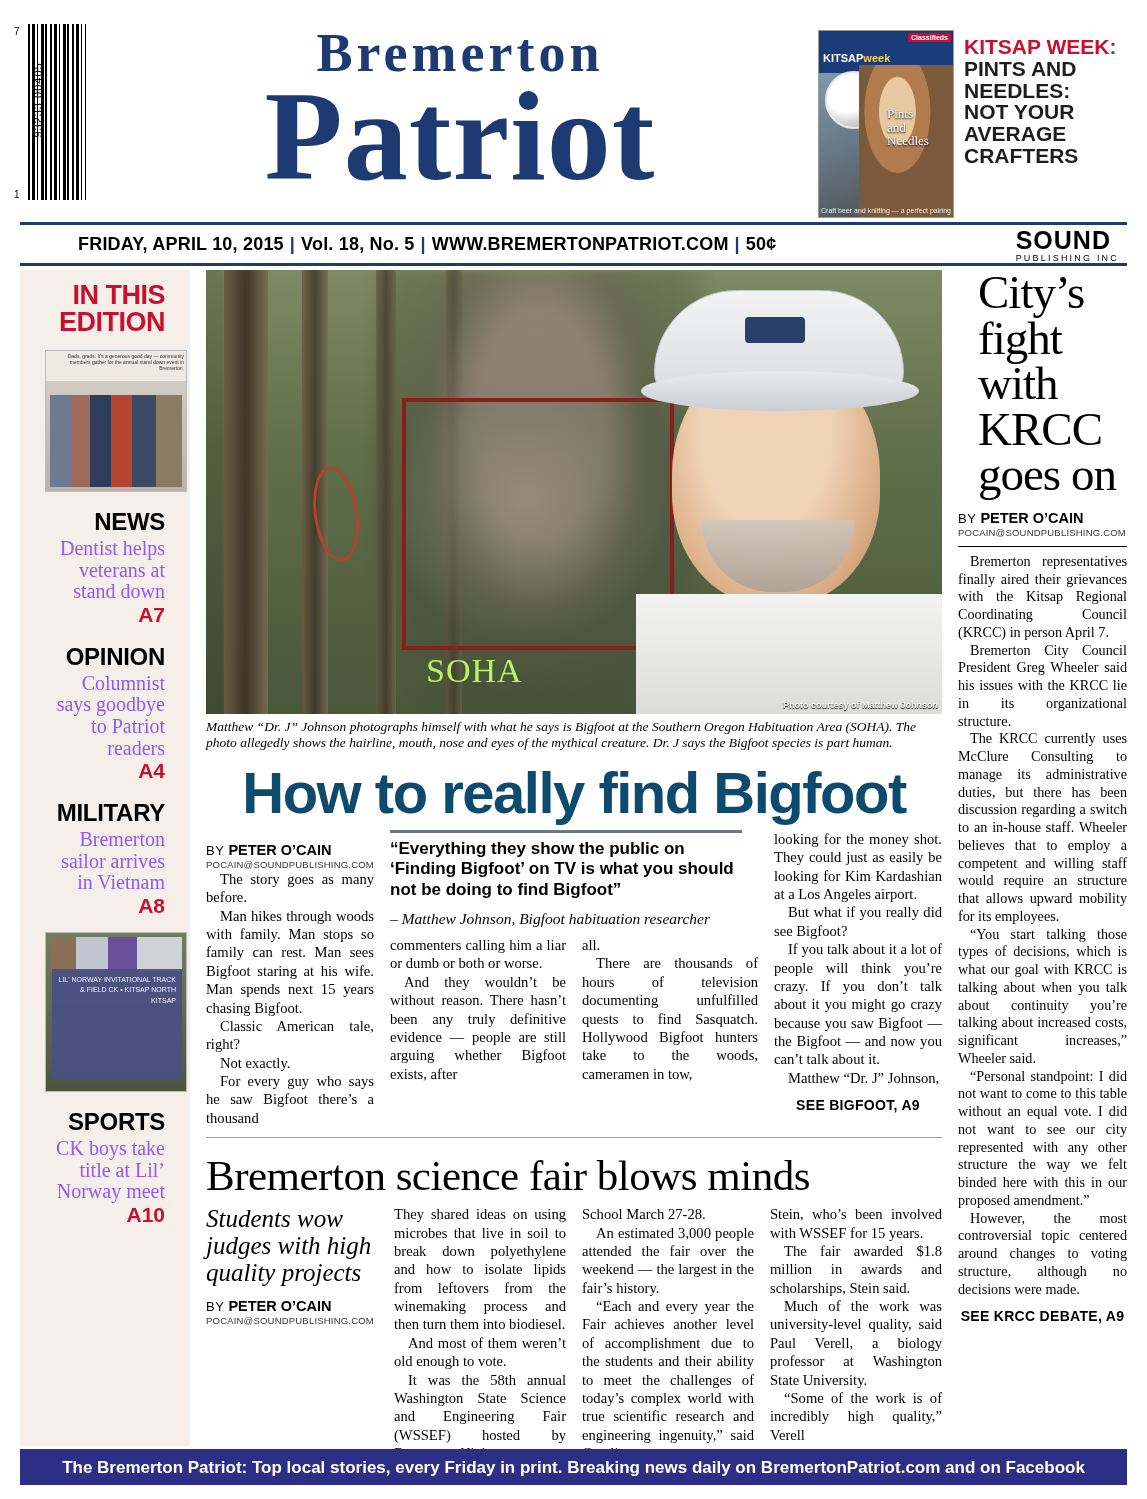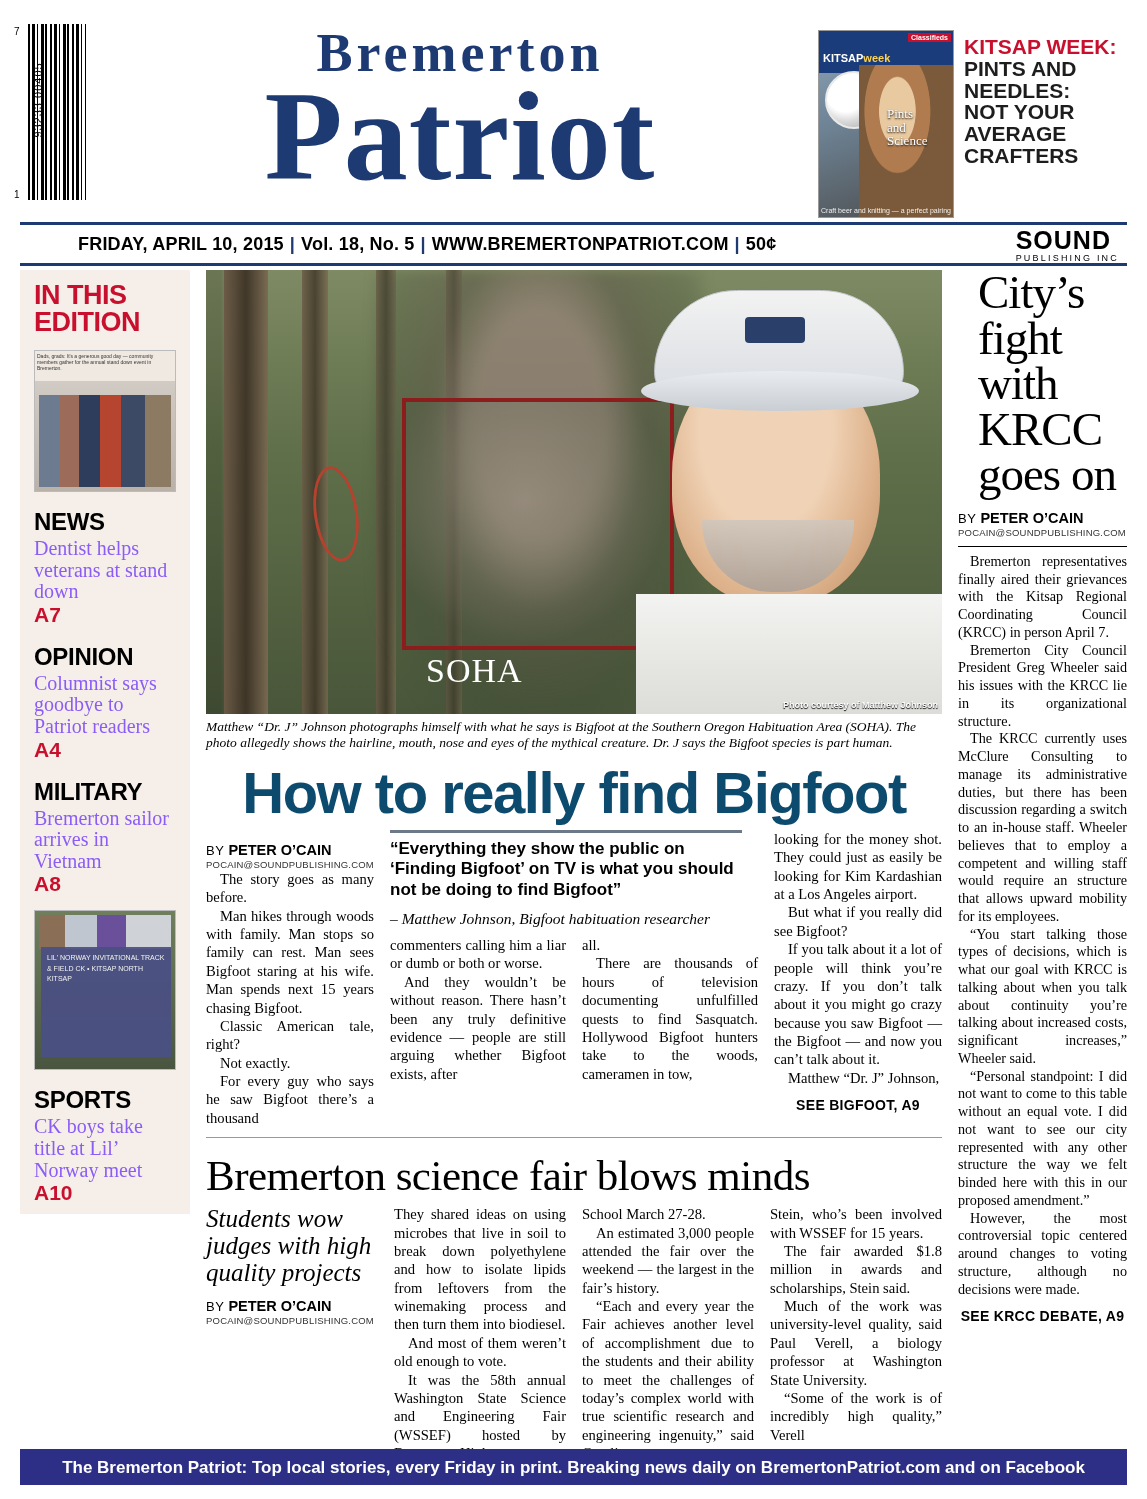--- a/index.html
+++ b/index.html
@@ -65,21 +65,21 @@
       font-weight:bold; font-size:18px; letter-spacing:0.2px; }
   .info-line .sep { color:#1d3a73; padding:0 6px; }
   .sound-logo { position:absolute; right:8px; top:4px; text-align:left; }
   .sound-logo .s1 { font-family:"Liberation Sans", sans-serif; font-weight:bold; font-size:25px; letter-spacing:1px; line-height:.95;}
   .sound-logo .s2 { font-family:"Liberation Sans", sans-serif; font-size:9px; letter-spacing:2.2px; }
 
   
   .content { position:absolute; left:20px; top:270px; width:1107px; height:1174px; }
 
   
-  .rail { position:absolute; left:0; top:0; width:170px; height:944px; background:#f6efe9; padding:12px 14px; }
+  .rail { position:absolute; left:0; top:0; width:170px; height:1176px; background:#f6efe9; padding:12px 25px;text-align:right; }
   .rail-title { color:#c8102e; font-family:"Liberation Sans", sans-serif; font-weight:bold;
      font-size:27px; line-height:1.0; letter-spacing:-0.5px; }
   .rail-photo { margin-top:14px; width:142px; height:142px; border:1px solid #bbb; position:relative; overflow:hidden;
      background:linear-gradient(#d8d2cc,#b9b2aa); }
   .rail-photo .pg { position:absolute; left:0; top:0; right:0; height:30px; background:#efe9e2; font-size:5px;
      color:#333; padding:2px; font-family:"Liberation Sans",sans-serif;}
   .rail-photo .ppl { position:absolute; left:4px; bottom:4px; right:4px; height:92px;
      background:linear-gradient(90deg,#6d7b90 0 16%, #9c6b5a 16% 30%, #2f3d5c 30% 46%, #b5452f 46% 62%, #3d4a66 62% 80%, #8d7a63 80% 100%); }
   .rail-photo .heads { position:absolute; left:4px; bottom:70px; right:4px; height:24px;
      background: repeating-linear-gradient(90deg, transparent 0 6px, #e7c39c 6px 20px, transparent 20px 26px); border-radius:10px;}
@@ -105,21 +105,21 @@
   .lp-trunk.t1 { left:18px; width:44px; }
   .lp-trunk.t2 { left:96px; width:26px; opacity:.8;}
   .lp-trunk.t3 { left:170px; width:20px; opacity:.7;}
   .lp-trunk.t4 { left:240px; width:16px; opacity:.6;}
   .lp-blur { position:absolute; left:168px; top:0; width:330px; height:444px;
      background: radial-gradient(ellipse at 50% 35%, rgba(150,130,120,.75) 0 28%, rgba(90,85,70,.55) 45%, rgba(60,70,50,.25) 70%, transparent 85%);
      filter: blur(6px); }
   .lp-box { position:absolute; left:196px; top:128px; width:272px; height:252px; border:4px solid #8c1d1d; }
   .lp-box-inner { position:absolute; inset:0; background: radial-gradient(ellipse at 45% 40%, rgba(160,150,135,.55), rgba(70,80,60,.25) 70%, transparent); }
   .lp-oval { position:absolute; left:108px; top:196px; width:44px; height:96px; border:3px solid #b5422e; border-radius:50%/50%; transform:rotate(-8deg); }
-  .lp-soha { position:absolute; left:220px; top:382px; font-family:"Liberation Serif", serif; font-size:34px; letter-spacing:1px; color:#ffffff; }
+  .lp-soha { position:absolute; left:220px; top:382px; font-family:"Liberation Serif", serif; font-size:34px; letter-spacing:1px; color:#bef264; }
   .lp-man { position:absolute; right:0; top:0; width:306px; height:444px; overflow:hidden; }
   .lp-man .face { position:absolute; left:36px; top:84px; width:208px; height:250px; border-radius:48% 48% 44% 44%;
      background: radial-gradient(ellipse at 45% 30%, #f0d3b6 0 40%, #dcb089 70%, #b98a62 100%); }
   .lp-man .hat { position:absolute; left:18px; top:20px; width:250px; height:110px; border-radius:120px 120px 40px 40px;
      background: linear-gradient(#f2f2f2,#d9dde2); border:1px solid #c2c7cc; }
   .lp-man .hat .brim { position:absolute; left:-14px; bottom:-12px; width:278px; height:40px; border-radius:50%;
      background:linear-gradient(#e9ecef,#c9ced4); }
   .lp-man .hat .logo { position:absolute; left:90px; top:26px; width:60px; height:26px; background:#2b3f6b; border-radius:4px;}
   .lp-man .shirt { position:absolute; left:-30px; bottom:0; width:380px; height:120px; background:linear-gradient(#f3f3f1,#dcdcd8); }
   .lp-man .beard { position:absolute; left:66px; top:250px; width:152px; height:72px; border-radius:0 0 70px 70px;
@@ -189,21 +189,21 @@
       <div class="kw-thumb">
         <div class="kwt-top">
           <span>KITSAP</span><span class="wk">week</span>
           <span class="kwt-class">Classifieds</span>
         </div>
         <div class="dial"></div>
         <div class="person"></div>
         <div class="kw-cap">
           <div>Pints</div>
           <div>and</div>
-          <div>Science</div>
+          <div>Needles</div>
         </div>
         <div class="kw-bot">Craft beer and knitting — a perfect pairing</div>
       </div>
       <div class="kw-text">
         <div class="l1">KITSAP WEEK:</div>
         <div class="l">PINTS AND</div>
         <div class="l">NEEDLES:</div>
         <div class="l">NOT YOUR</div>
         <div class="l">AVERAGE</div>
         <div class="l">CRAFTERS</div>

